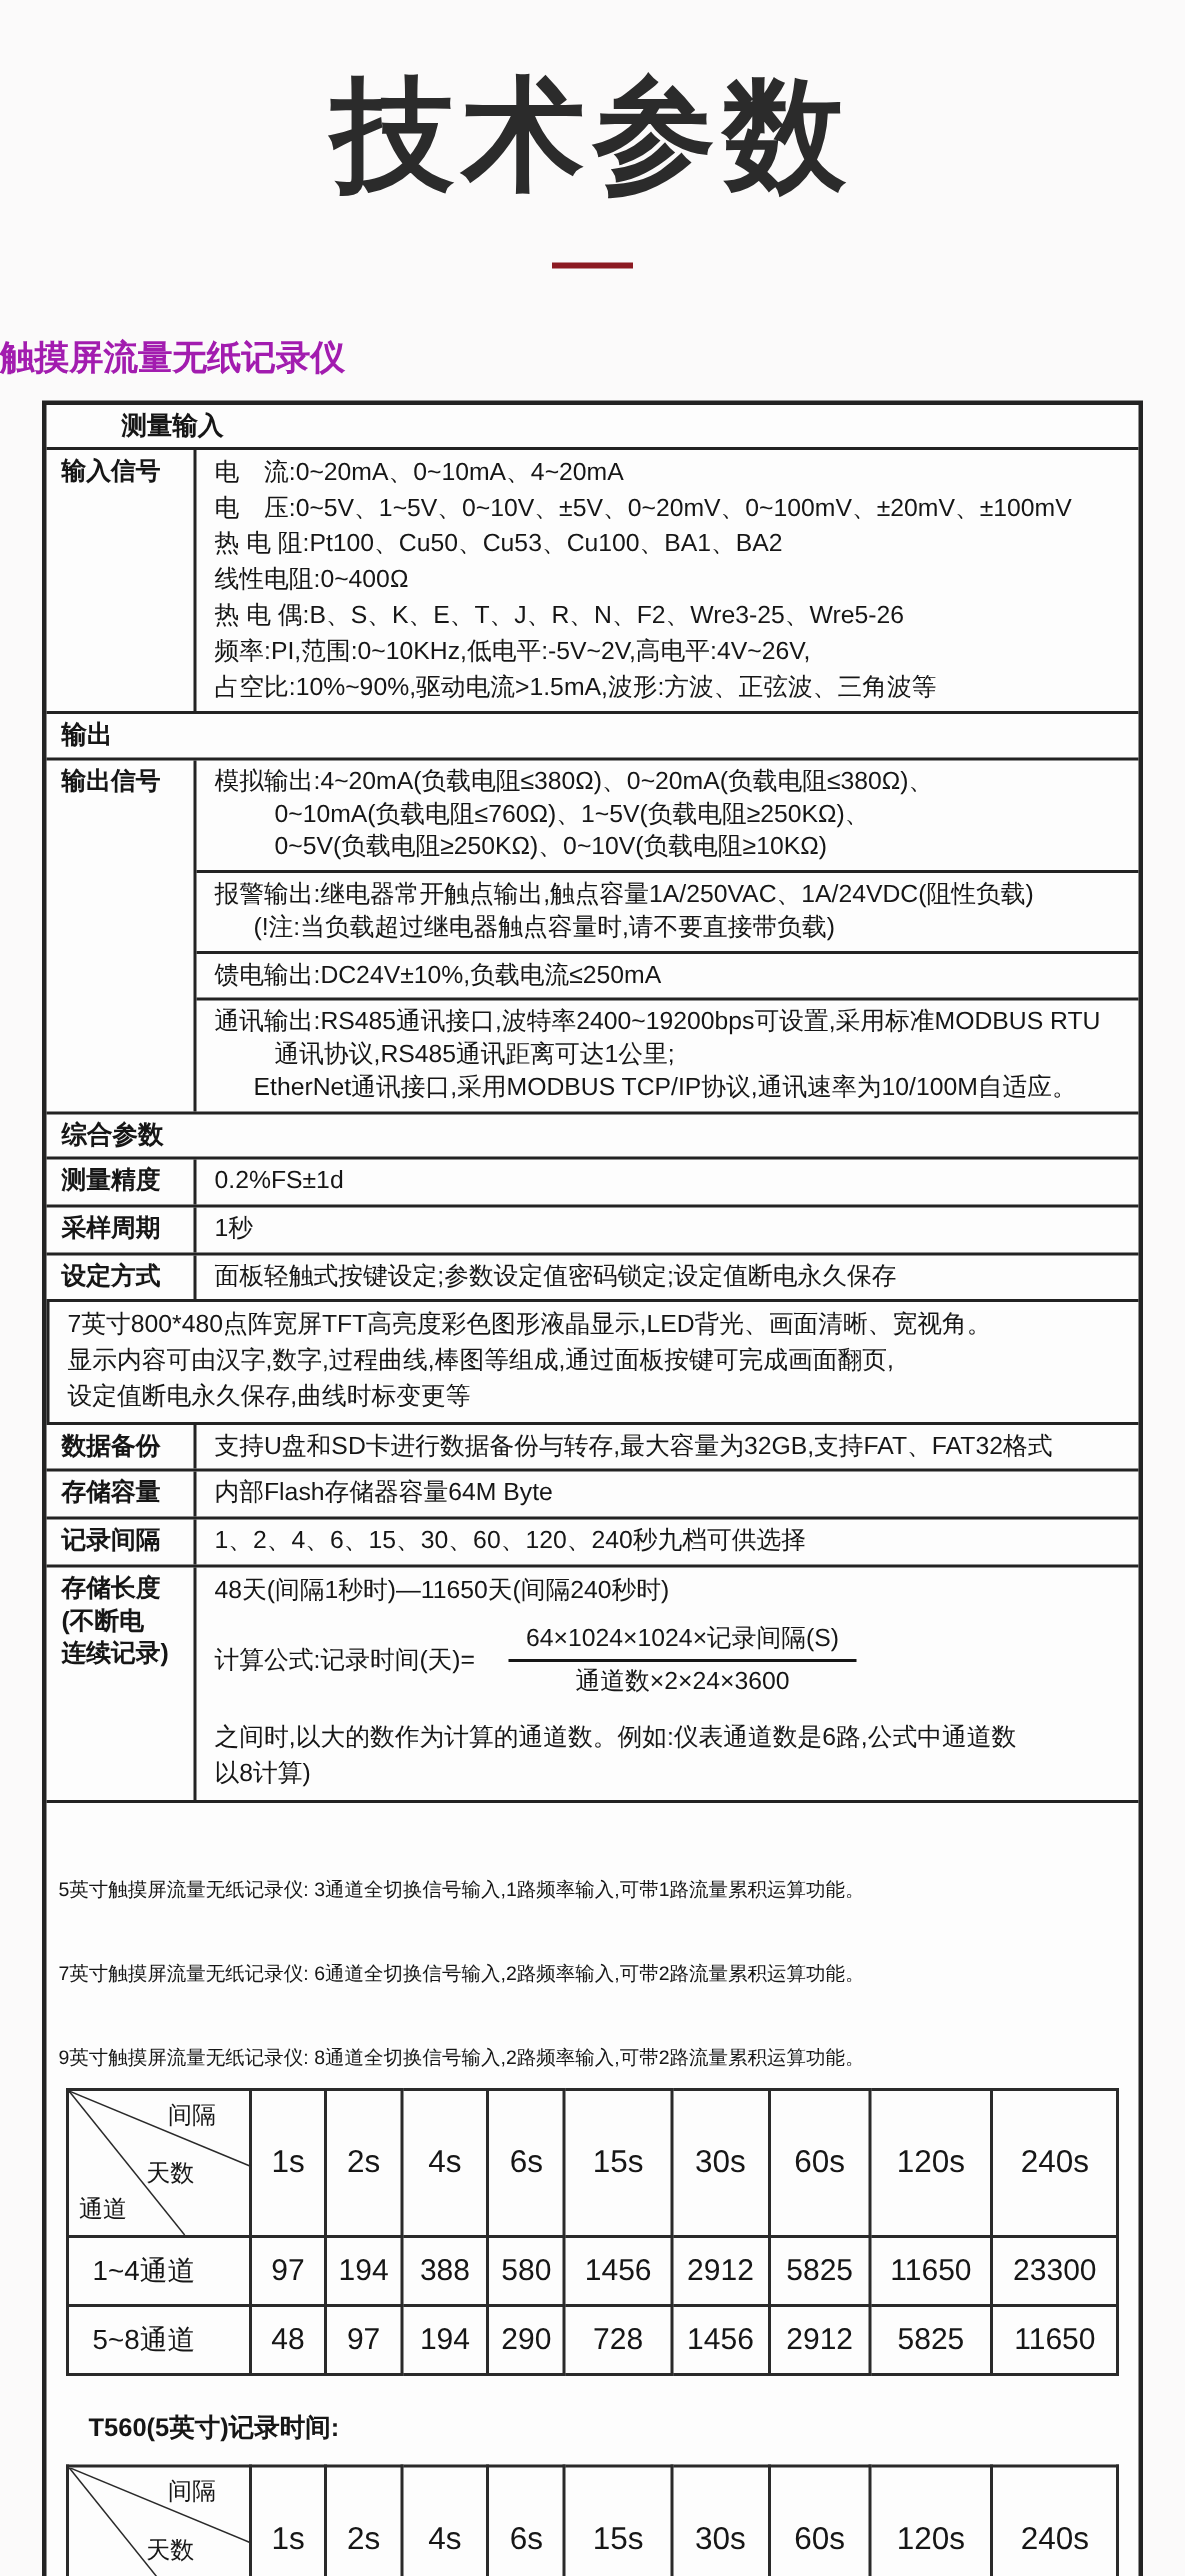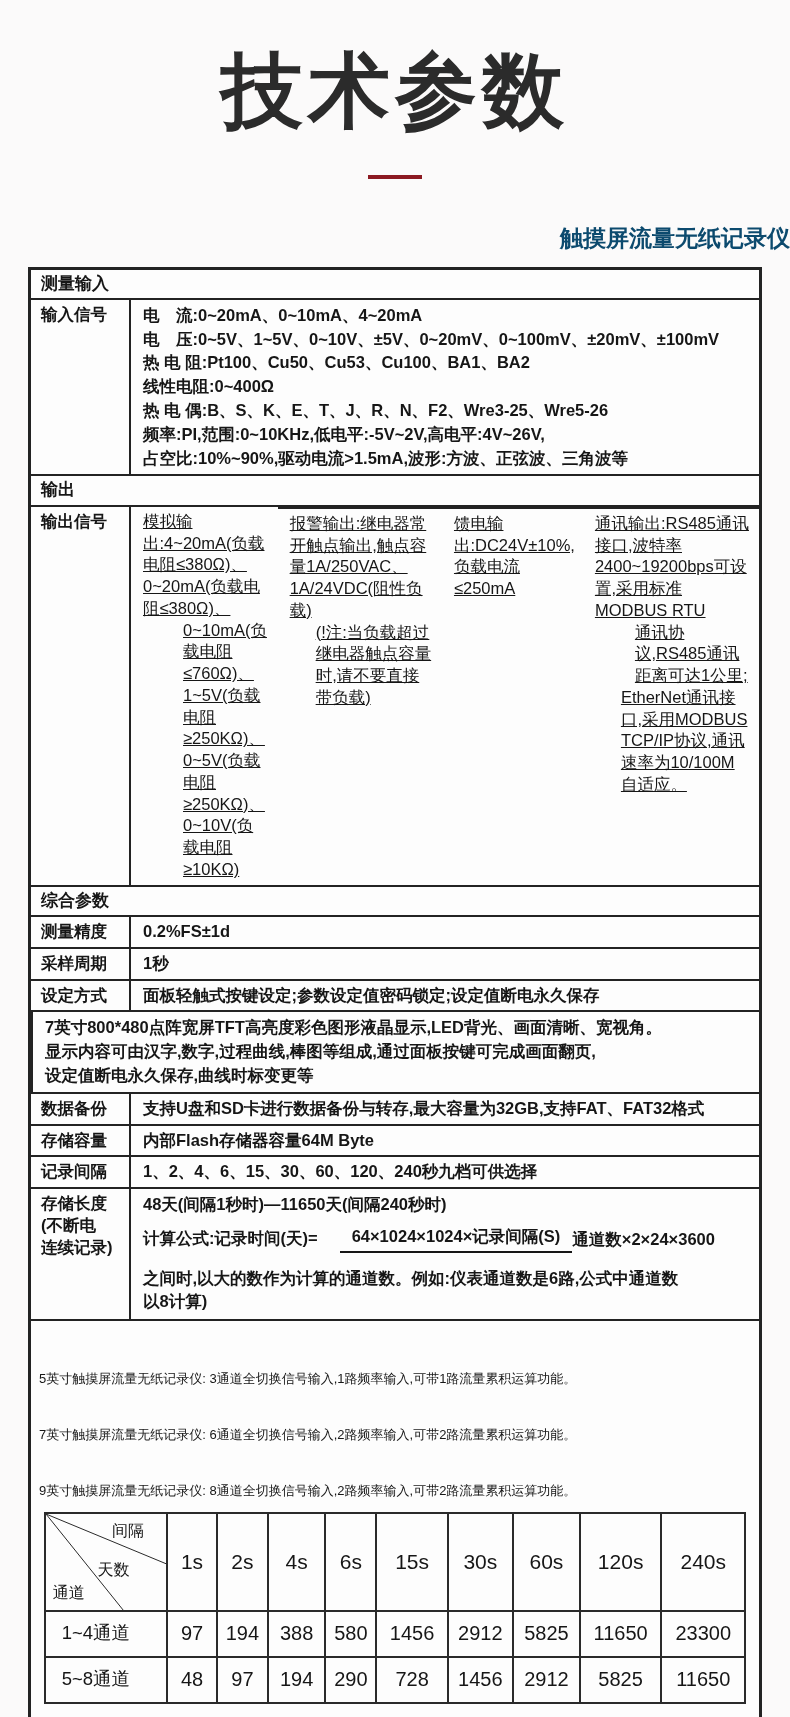--- a/index.html
+++ b/index.html
@@ -7,36 +7,36 @@
     width:790px; margin:0 auto; background:#fbfafa;
     font-family:"Liberation Sans","DejaVu Sans",sans-serif;
     color:#161616; padding-bottom:70px; box-sizing:border-box;
   }
   .title {
     text-align:center; font-size:82px; font-weight:900; letter-spacing:5px;
     color:#2b2b2b; margin:0; padding-top:40px; line-height:1.25;
   }
   .dash { width:54px; height:4px; margin:32px auto 44px; }
   .subtitle {
-    text-align:right; font-size:23px; font-weight:700; margin:0 0 13px; color:#0c4a6e;
+    text-align:left; font-size:23px; font-weight:700; margin:0 0 13px; color:#a21caf;
   }
   .outer { margin:0 28px; border:3px solid #232323; background:#fdfdfd; }
   .row { display:flex; border-top:2px solid #232323; font-size:16.5px; line-height:1.32; }
-  .row.first { border-top:none; }
+  .row.first { border-top:none;margin-left:40px; }
   .sect { padding:3px 10px; font-weight:600; font-size:17px; }
   .lbl { flex:0 0 86px; padding:4px 2px 4px 10px; font-weight:600; }
-  .cnt { flex:1; border-left:2px solid #232323; padding:4px 8px 4px 12px; font-weight:700; }
+  .cnt { flex:1; border-left:2px solid #232323; padding:4px 8px 4px 12px; font-weight:400; }
   .cnt div { padding:1px 0; }
-  .stack { flex:1; border-left:2px solid #232323; display:flex; flex-direction:row; font-weight:500;text-decoration:underline; }
+  .stack { flex:1; border-left:2px solid #232323; display:flex; flex-direction:column; font-weight:500; }
   .stack .sub { padding:4px 8px 4px 12px; border-top:2px solid #232323; }
   .stack .sub:first-child { border-top:none; }
   .ind { padding-left:40px; }
   .ind-sm { padding-left:26px; }
   .formula-row { display:flex; align-items:center; margin:8px 0 6px; }
-  .fraction { display:inline-flex; text-align:center; margin-left:22px; }
+  .fraction { display:inline-flex; flex-direction:column; text-align:center; margin-left:22px; }
   .fraction .num { border-bottom:2px solid #161616; padding:0 12px 3px; }
   .fraction .den { padding-top:3px; }
   .note-block { margin-top:12px; }
   .models { padding:14px 4px 2px; }
   .models div { padding:2px 4px; font-size:13px; line-height:1.55; font-weight:500;margin-top:32px; }
   .tbl-heading { padding:12px 0 6px 28px; font-size:17px; font-weight:600; }
   .rec-table { border-collapse:collapse; margin:6px auto 12px; width:96.5%; font-size:20px; table-layout:fixed; }
   .rec-table td { border:2px solid #2a2a2a; text-align:center; font-weight:500; overflow:hidden; }
   .rec-table tr.head td { height:94px; font-size:21px; }
   .rec-table tr.data td { height:42px; }

